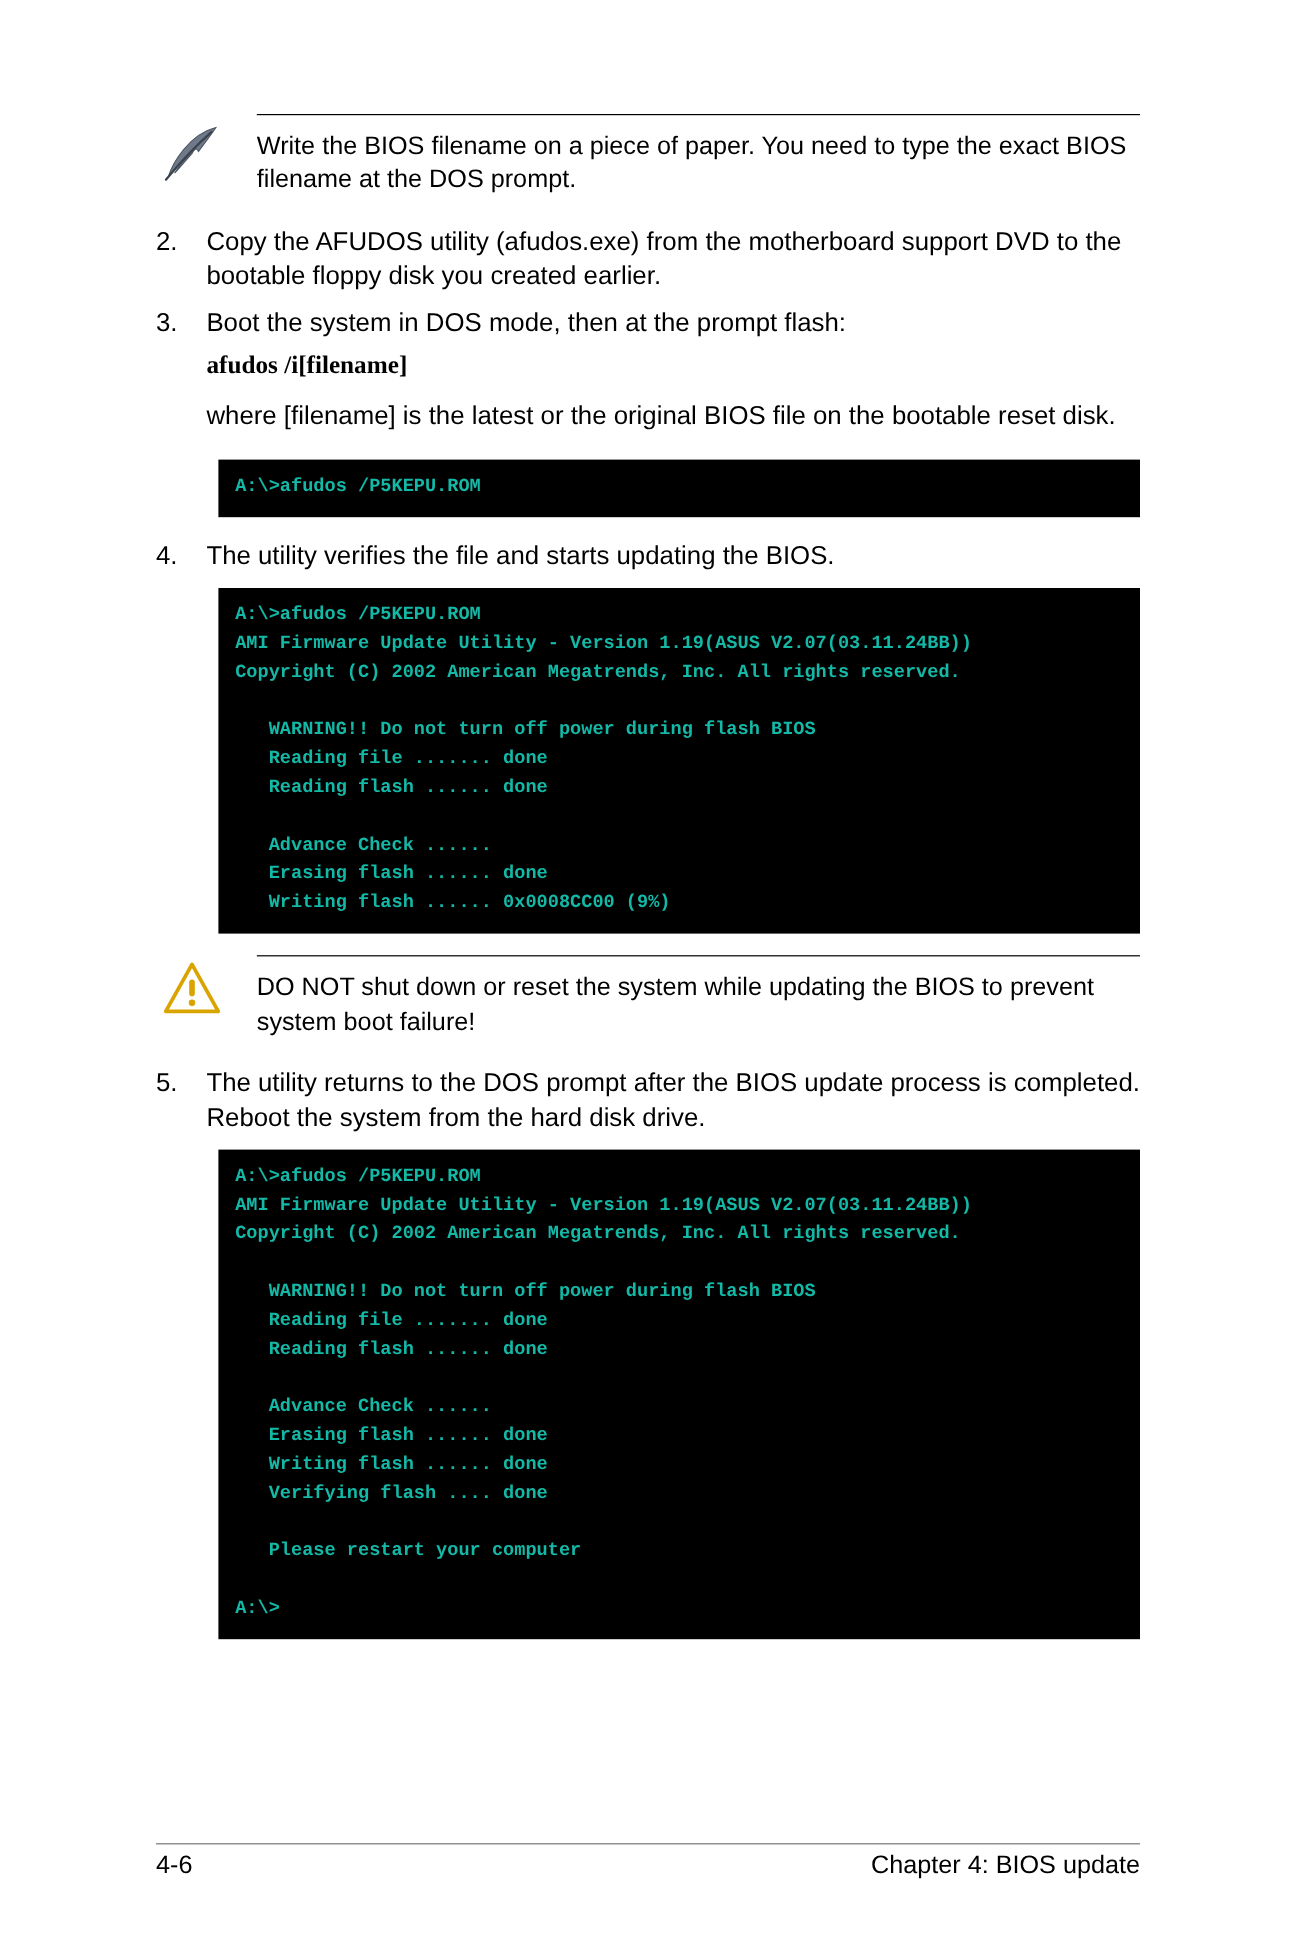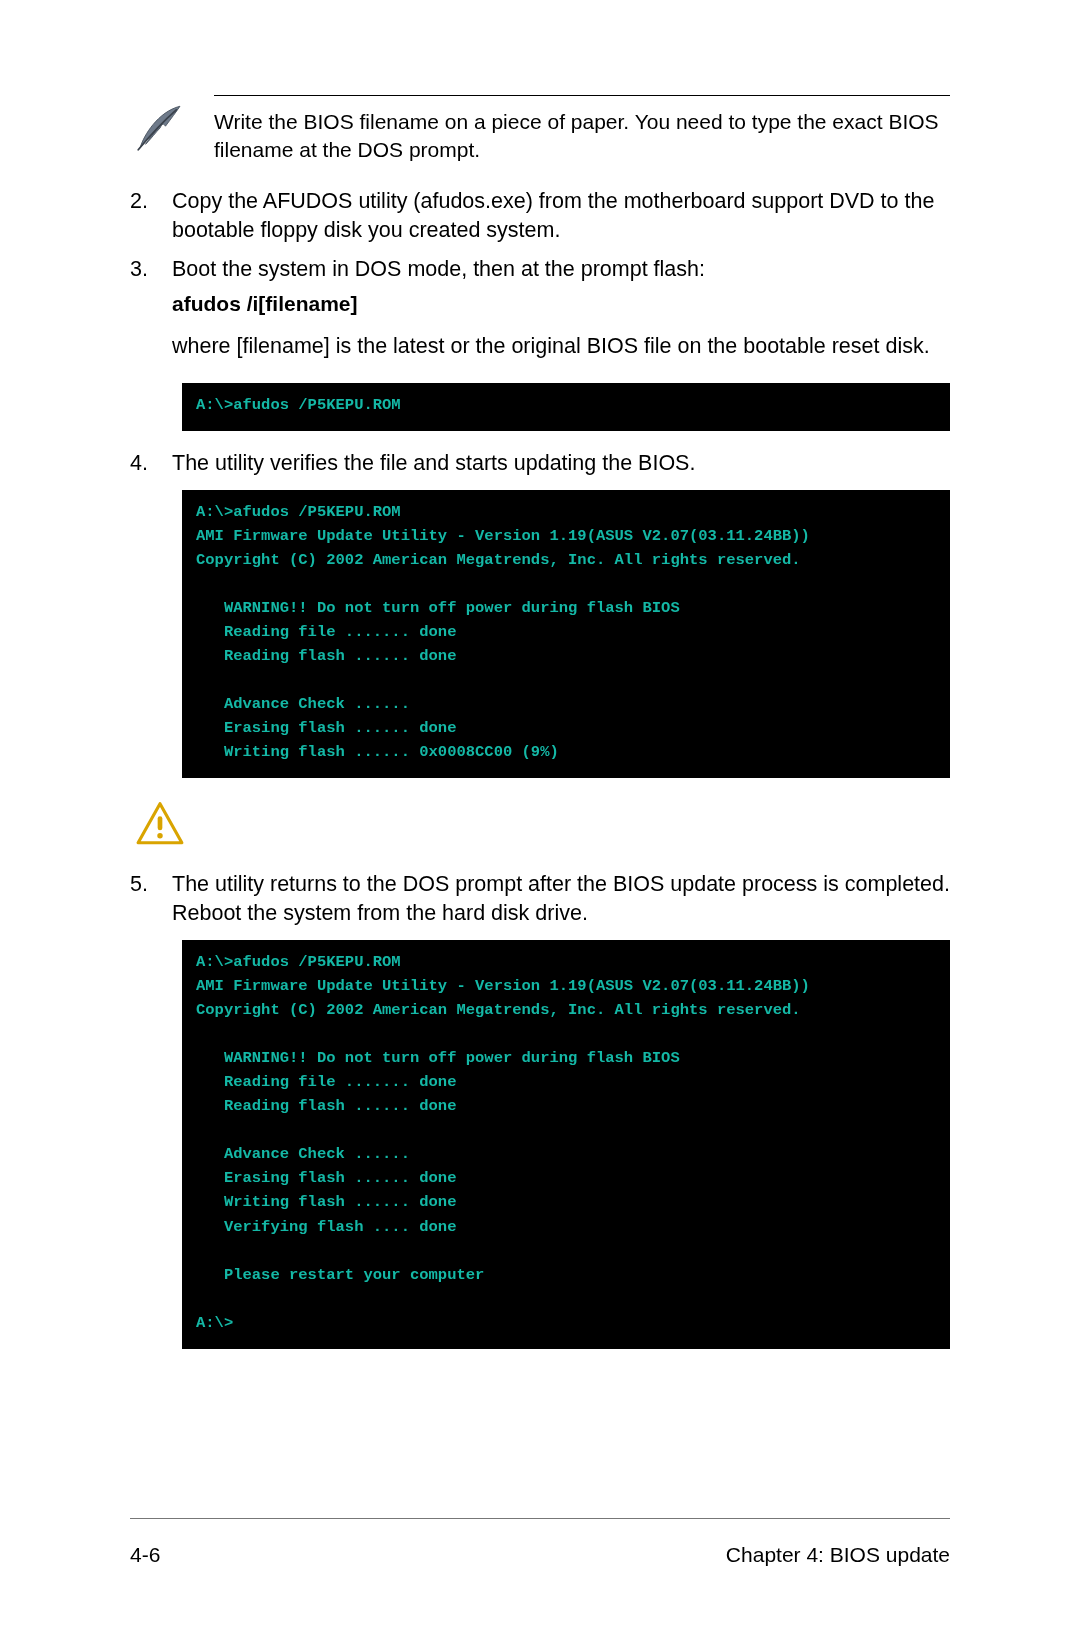--- a/index.html
+++ b/index.html
@@ -47,21 +47,21 @@
   }
   .ol-num {
     width: 24px;
     flex: 0 0 24px;
     text-align: left;
   }
   .ol-body {
     flex: 1;
   }
   .cmd {
-    font-family: Liberation Sans, sans-serif;
+    font-family: Liberation Serif, serif;
     font-weight: bold;
     font-size: 21px;
     margin-top: 6px;
     margin-bottom: 8px;
   }
   .para {
     font-size: 21.5px;
     line-height: 1.35;
     margin-top: 14px;
     margin-bottom: 10px;
@@ -82,42 +82,42 @@
   .term.big2 { min-height: 300px; }
   .footer {
     position: absolute;
     left: 130px;
     right: 130px;
     bottom: 60px;
     display: flex;
     justify-content: space-between;
     font-size: 21px;
     border-top: 1px solid #777;
-    padding-top: 24px;
+    padding-top: 6px;
   }
   svg { display: block; }
 </style>
 </head>
 <body>
 
 <div class="page">
 
   <div class="note-row">
     <div class="note-icon">
       <svg width="58" height="58" viewBox="0 0 64 64">
         <path d="M10 54 C 14 40, 30 14, 54 8 C 50 14, 44 22, 38 30 C 36 26, 34 28, 32 32 C 28 36, 22 44, 16 50 C 20 44, 26 36, 30 32" fill="#6e7a8a" stroke="#4a5460" stroke-width="1"></path>
         <path d="M8 56 C 18 44, 34 26, 50 12" stroke="#3a424c" stroke-width="2" fill="none" stroke-linecap="round"></path>
       </svg>
     </div>
     <div class="note-body">Write the BIOS filename on a piece of paper. You need to type the exact BIOS filename at the DOS prompt.</div>
   </div>
 
   <div class="ol-item">
     <div class="ol-num">2.</div>
-    <div class="ol-body">Copy the AFUDOS utility (afudos.exe) from the motherboard support DVD to the bootable floppy disk you created system.</div>
+    <div class="ol-body">Copy the AFUDOS utility (afudos.exe) from the motherboard support DVD to the bootable floppy disk you created earlier.</div>
   </div>
 
   <div class="ol-item">
     <div class="ol-num">3.</div>
     <div class="ol-body">
       <div>Boot the system in DOS mode, then at the prompt flash:</div>
       <div class="cmd">afudos /i[filename]</div>
       <div class="para">where [filename] is the latest or the original BIOS file on the bootable reset disk.</div>
     </div>
   </div>
@@ -142,20 +142,21 @@
    Writing flash ...... 0x0008CC00 (9%)</div>
 
   <div class="note-row">
     <div class="note-icon">
       <svg width="50" height="48" viewBox="0 0 64 60">
         <polygon points="32,4 60,54 4,54" fill="none" stroke="#d9a400" stroke-width="4" stroke-linejoin="round"></polygon>
         <rect x="29" y="20" width="6" height="18" rx="3" fill="#d9a400"></rect>
         <circle cx="32" cy="45" r="3.5" fill="#d9a400"></circle>
       </svg>
     </div>
+    <div class="note-body">DO NOT shut down or reset the system while updating the BIOS to prevent system boot failure!</div>
   </div>
 
   <div class="ol-item">
     <div class="ol-num">5.</div>
     <div class="ol-body">The utility returns to the DOS prompt after the BIOS update process is completed. Reboot the system from the hard disk drive.</div>
   </div>
 
   <div class="term big2">A:\&gt;afudos /P5KEPU.ROM
 AMI Firmware Update Utility - Version 1.19(ASUS V2.07(03.11.24BB))
 Copyright (C) 2002 American Megatrends, Inc. All rights reserved.

